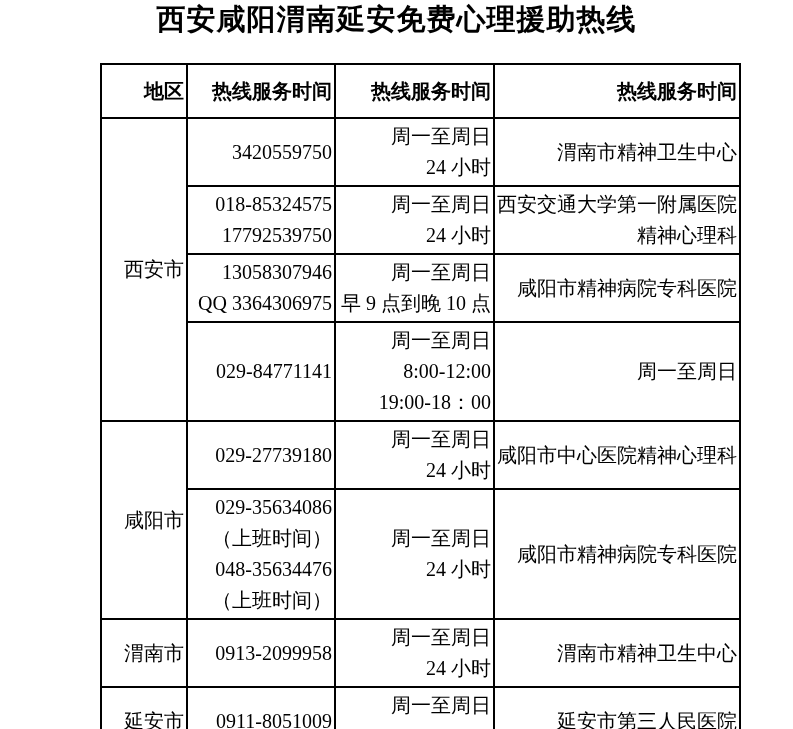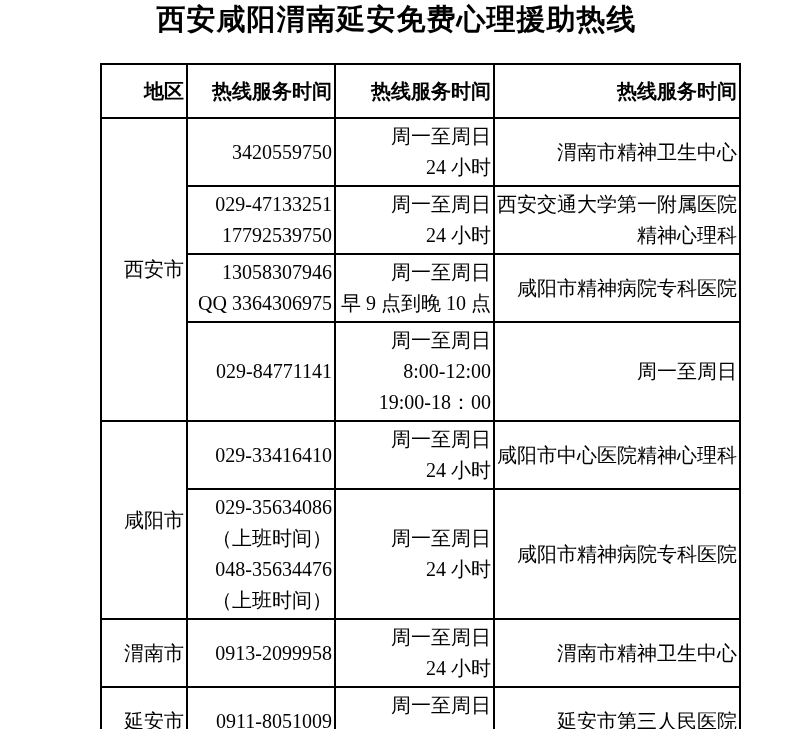--- a/index.html
+++ b/index.html
@@ -98,21 +98,21 @@
         <td>
           <div class="line">周一至周日</div>
           <div class="line">24 小时</div>
         </td>
         <td>
           <div class="line">渭南市精神卫生中心</div>
         </td>
       </tr>
       <tr class="r2">
         <td>
-          <div class="line">029-47133251</div>
+          <div class="line">018-85324575</div>
           <div class="line">17792539750</div>
         </td>
         <td>
           <div class="line">周一至周日</div>
           <div class="line">24 小时</div>
         </td>
         <td>
           <div class="line">西安交通大学第一附属医院</div>
           <div class="line">精神心理科</div>
         </td>
@@ -139,21 +139,21 @@
           <div class="line">8:00-12:00</div>
           <div class="line">19:00-18：00</div>
         </td>
         <td>
           <div class="line">周一至周日</div>
         </td>
       </tr>
       <tr class="r5">
         <td rowspan="2">咸阳市</td>
         <td>
-          <div class="line">029-33416410</div>
+          <div class="line">029-27739180</div>
         </td>
         <td>
           <div class="line">周一至周日</div>
           <div class="line">24 小时</div>
         </td>
         <td>
           <div class="line">咸阳市中心医院精神心理科</div>
         </td>
       </tr>
       <tr class="r6">

